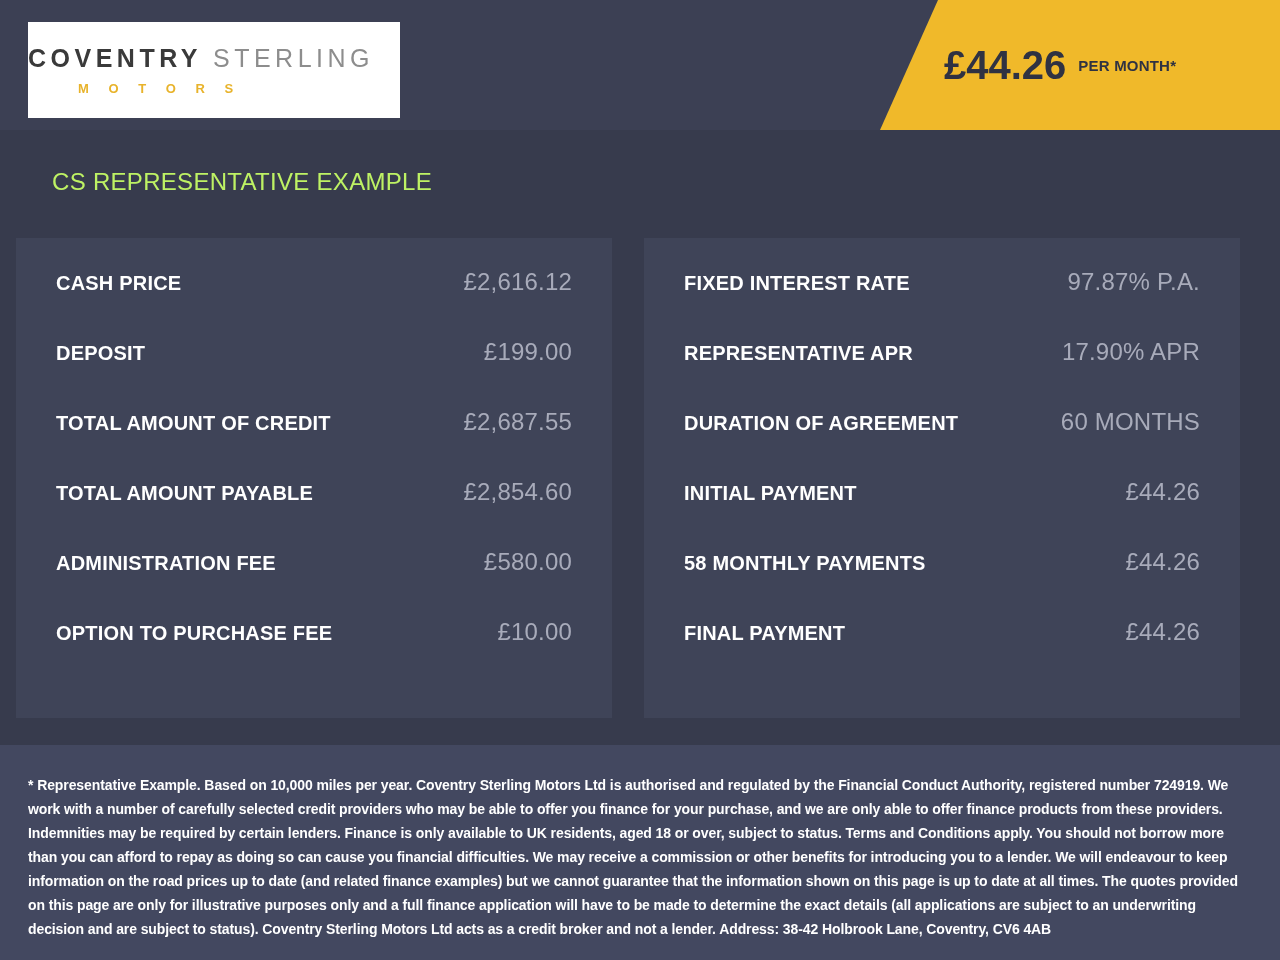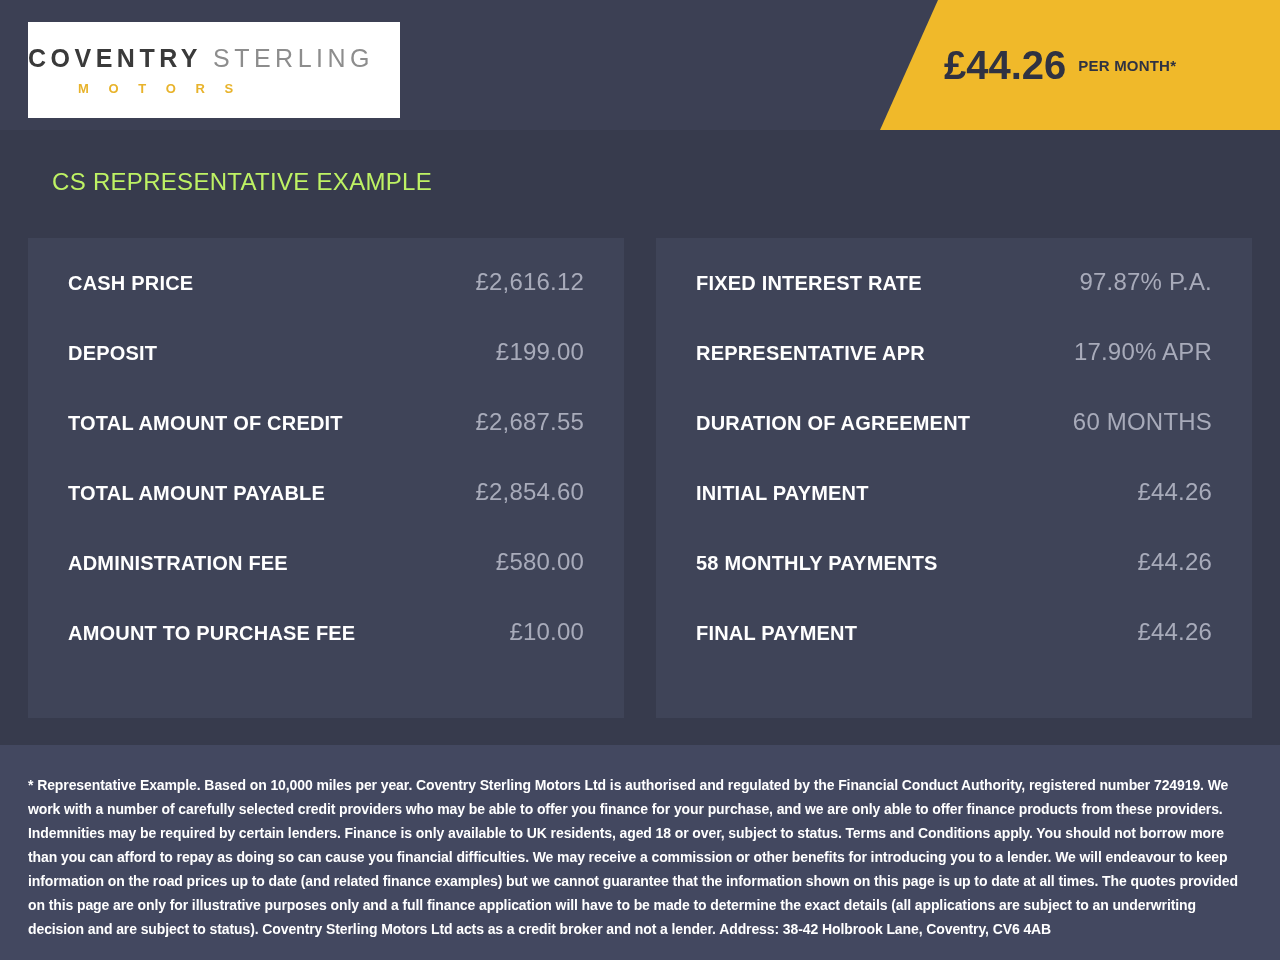--- a/index.html
+++ b/index.html
@@ -101,21 +101,21 @@
     font-size: 24px;
     font-weight: normal;
     color: #bef264;
     letter-spacing: 0.3px;
     margin-left: 24px;
   }
 
   
   .panels {
     position: absolute;
-    left: 28px;
+    left: 16px;
     top: 238px;
     width: 1224px;
     display: flex;
     justify-content: space-between;
   }
   .panel {
     width: 596px;
     background: #3f4458;
     box-sizing: border-box;
     padding: 30px 40px 30px 40px;
@@ -201,21 +201,21 @@
       </div>
       <div class="row">
         <span class="row-label">TOTAL AMOUNT PAYABLE</span>
         <span class="row-value">£2,854.60</span>
       </div>
       <div class="row">
         <span class="row-label">ADMINISTRATION FEE</span>
         <span class="row-value">£580.00</span>
       </div>
       <div class="row">
-        <span class="row-label">AMOUNT TO PURCHASE FEE</span>
+        <span class="row-label">OPTION TO PURCHASE FEE</span>
         <span class="row-value">£10.00</span>
       </div>
     </div>
 
     <div class="panel">
       <div class="row">
         <span class="row-label">FIXED INTEREST RATE</span>
         <span class="row-value">97.87% P.A.</span>
       </div>
       <div class="row">

